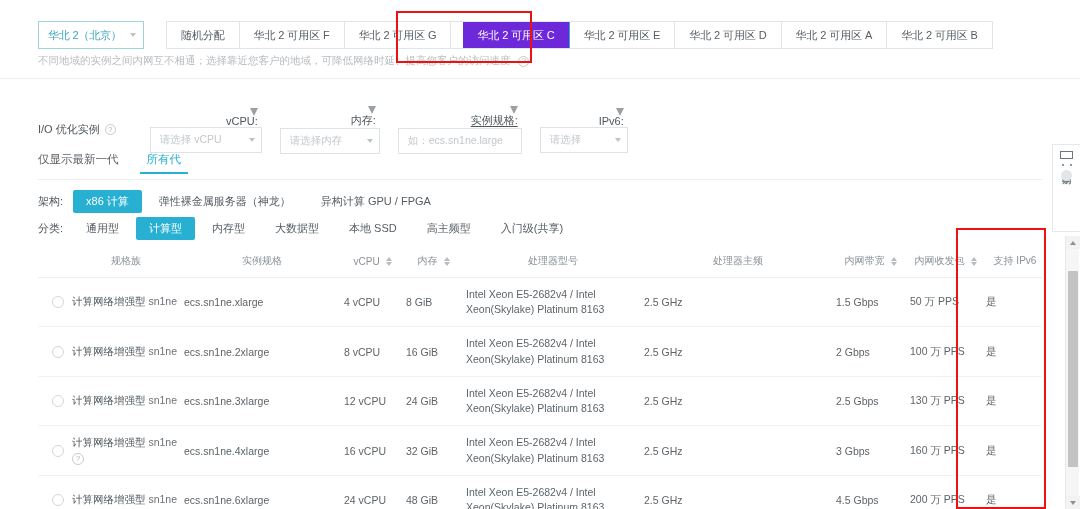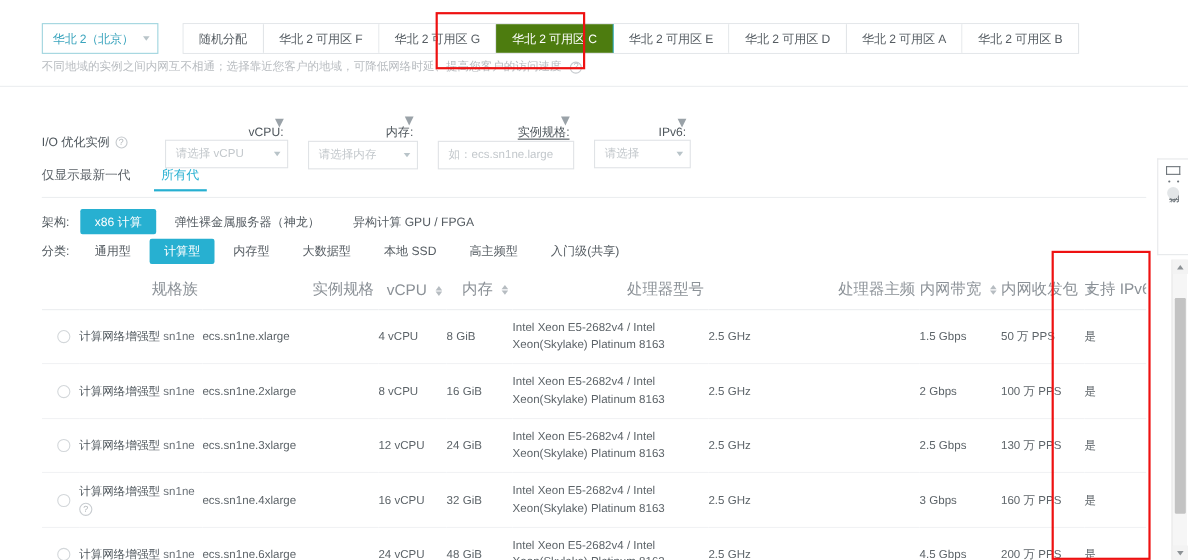--- a/index.html
+++ b/index.html
@@ -54,23 +54,24 @@
     display: flex; align-items: center; justify-content: center;
     padding: 0 14px;
     font-size: 11px; color: #555c62;
     border-right: 1px solid #e2e5e8;
     white-space: nowrap;
     background: #fff;
     letter-spacing: -0.1px;
   }
   .zone-tab:last-child { border-right: none; }
   .zone-tab.active {
-    background: #4d7c0f;
+    background: #6d28d9;
     color: #ffffff;
     border-right-color: #27b0d1;
+    margin-left: 12px;
   }
   .region-note {
     position: absolute; left: 38px; top: 54px;
     font-size: 10.5px; color: #b8bcc0;
     white-space: nowrap;
   }
   .q-circle {
     display: inline-flex; align-items: center; justify-content: center;
     width: 11px; height: 11px; border-radius: 50%;
     border: 1px solid #c6cace; color: #b0b5b9;
@@ -154,23 +155,23 @@
     width: 1004px; height: 264px;
     background: #fff; overflow: hidden;
   }
   table.spec {
     width: 1004px; border-collapse: collapse;
     font-size: 10.5px; color: #5d6469;
     table-layout: fixed;
   }
   table.spec th {
     font-weight: normal; color: #8b9197;
-    text-align: right; padding: 9px 4px 9px 0;
+    text-align: center; padding: 9px 4px 9px 0;
     border-bottom: 1px solid #eceef0;
-    background: #fff; font-size: 14px;
+    background: #fff; font-size: 10px;
     white-space: nowrap;
   }
   table.spec td {
     padding: 9px 4px 9px 0;
     border-bottom: 1px solid #f1f2f4;
     vertical-align: middle;
     color: #5d6469;
   }
   .c-radio { width: 34px; padding-left: 14px !important; }
   .c-fam   { width: 112px; }

